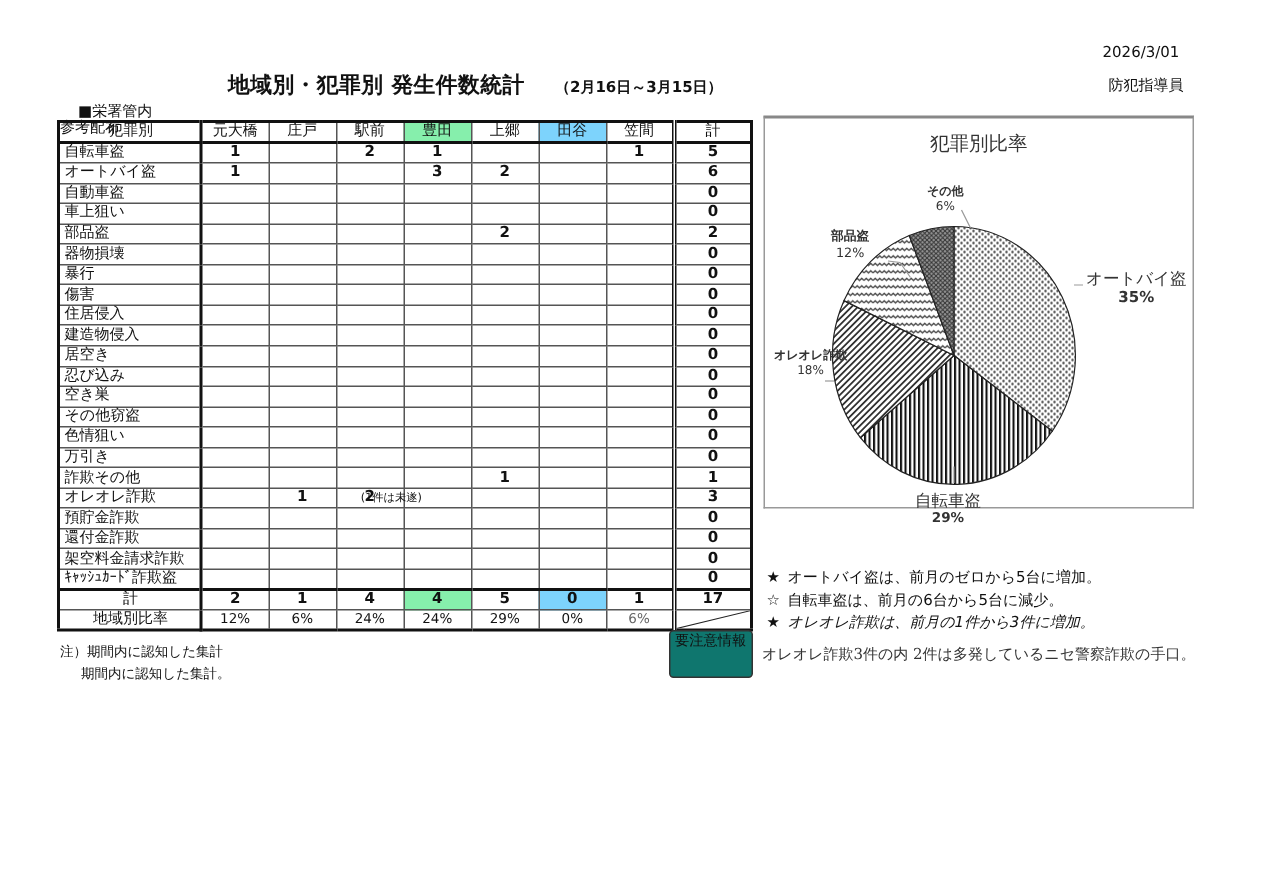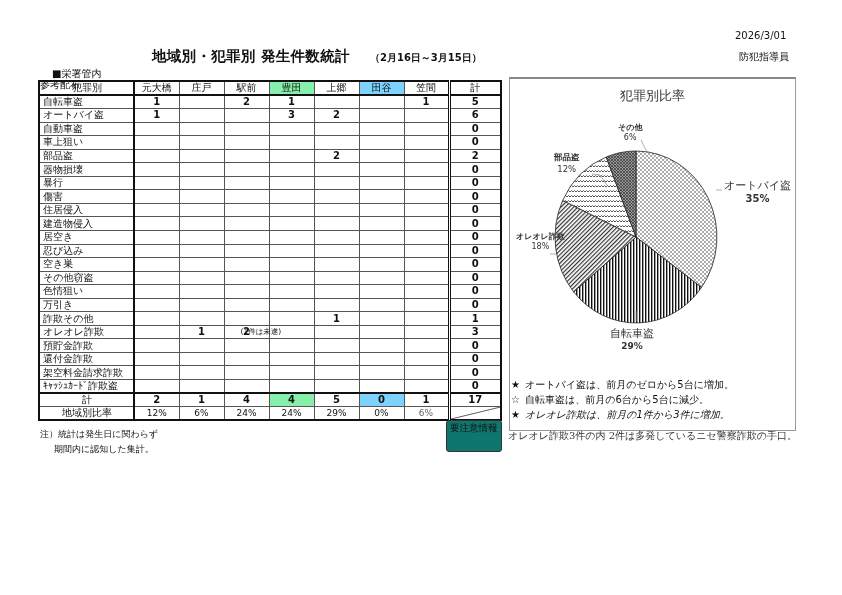--- a/index.html
+++ b/index.html
@@ -36,21 +36,21 @@
   table.stats tr.ratio td.cat { font-size: 10px; text-align: center; }
   table.stats td.hl { background: #86efac; }
   table.stats td.hl2 { background: #7dd3fc; }
   table.stats td.grey { color: #666; }
   td.note-cell { position: relative; }
   .remark { position: absolute; left: 16px; top: 0px; font-size: 7.5px; font-weight: normal; }
   td.diag { position: relative; }
   td.diag svg { position: absolute; left: 0; top: 0; width: 100%; height: 100%; }
 
   .chart-box {
-    position: absolute; left: 509px; top: 77px; width: 287px; height: 354px;
+    position: absolute; left: 509px; top: 77px; width: 287px; height: 262px;
     border: 1px solid #999; border-top: 2px solid #888; background: #fff;
   }
   .chart-title { position: absolute; left: 0; width: 100%; top: 8px; text-align: center; font-size: 13px; color: #333; }
   .chart-svg { position: absolute; left: 0; top: 0; }
   .lbl { position: absolute; text-align: center; color: #333; white-space: nowrap; }
   .lbl .n { display: block; font-weight: bold; font-family: Liberation Mono, monospace; }
   .lbl .p { display: block; }
 
   .news { position: absolute; left: 511px; font-size: 10px; white-space: nowrap; }
   .news .star { display: inline-block; width: 14px; }
@@ -433,17 +433,17 @@
 <div class="news" style="top:378px;">
   <span class="star">★</span><span>オートバイ盗は、前月のゼロから5台に増加。</span>
 </div>
 <div class="news" style="top:393px;">
   <span class="star">☆</span><span>自転車盗は、前月の6台から5台に減少。</span>
 </div>
 <div class="news" style="top:408px;font-style:italic;">
   <span class="star">★</span><span>オレオレ詐欺は、前月の1件から3件に増加。</span>
 </div>
 
-<div class="footnote" style="top:428px;">注）統計は発生日に関わらず</div>
+<div class="footnote" style="top:428px;">注）期間内に認知した集計</div>
 <div class="footnote" style="top:443px; left:54px;">期間内に認知した集計。</div>
 
 <div class="alert-btn">要注意情報</div>
 <div class="alert-text">オレオレ詐欺3件の内 2件は多発しているニセ警察詐欺の手口。</div>
 
 </body></html>

